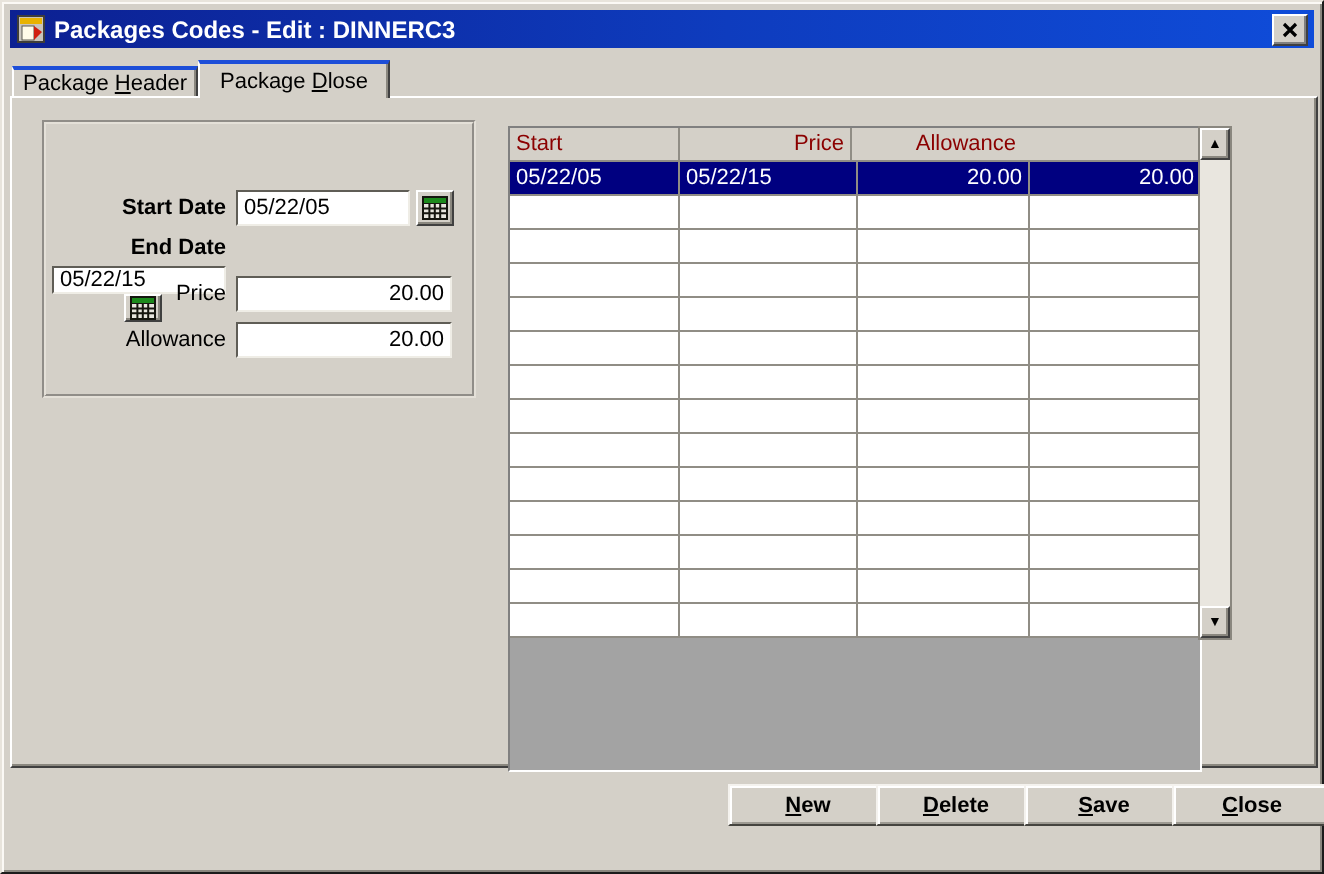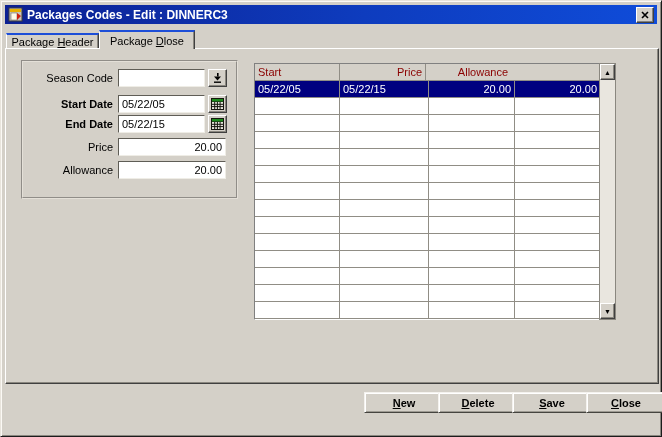--- a/index.html
+++ b/index.html
@@ -56,21 +56,21 @@
   .field.w-date{width:87px;}
   .field.w-num{width:108px;text-align:right;}
   .mini-btn{
     box-sizing:border-box;width:19px;height:18px;margin-left:3px;background:#d4d0c8;
     border:1px solid;border-color:#fff #404040 #404040 #fff;
     box-shadow:inset -1px -1px 0 #8a877f;
     display:flex;align-items:center;justify-content:center;padding:0;
   }
   
   .grid{
-    position:absolute;left:248px;top:14px;width:347px;height:257px;background:#a3a3a3;
+    position:absolute;left:248px;top:14px;width:347px;height:323px;background:#a3a3a3;
     box-sizing:border-box;border:1px solid;border-color:#808080 #fff #fff #808080;
   }
   .t-row{display:flex;height:17px;box-sizing:border-box;border-bottom:1px solid #908d85;background:#fff;}
   .t-head{background:#d4d0c8;}
   .t-cell{box-sizing:border-box;height:100%;line-height:16px;padding:0 3px;overflow:hidden;
           border-right:1px solid #908d85;white-space:nowrap;}
   .c0{width:85px;}.c1{width:89px;}.c2{width:86px;}.c3{width:85px;border-right:none;}
   .t-head .t-cell{color:#8b0000;}
   .num{text-align:right;}
   .sel{background:#000080;}
@@ -122,46 +122,35 @@
     <span><span>Package </span><span class="mn">H</span><span>eader</span></span>
   </div>
   <div class="tab tab-active">
     <span><span>Package </span><span class="mn">D</span><span>lose</span></span>
   </div>
 
   <div class="content-panel">
 
     <div class="group-box"></div>
 
-    <div class="form-row" style="left:15px;top:20px;">
-      <span class="form-label">Season Code</span>
-      <input class="field w-date" value="" style="">
-      <button class="mini-btn">
-        <svg width="9" height="10" viewBox="0 0 9 10">
-          <rect x="4" y="0" width="1.6" height="3.5" fill="#000"></rect>
-          <path d="M1 3.5 L8 3.5 L4.5 7.5 Z" fill="#000"></path>
-          <rect x="1" y="8.5" width="7" height="1.4" fill="#000"></rect>
-        </svg>
-      </button>
-    </div>
 
     <div class="form-row" style="left:15px;top:46px;">
       <span class="form-label bold">Start Date</span>
       <input class="field w-date" value="05/22/05" style="">
       <button class="mini-btn">
         <svg width="13" height="12" viewBox="0 0 13 12">
           <rect x="0" y="0" width="13" height="12" fill="#16160f"></rect>
           <rect x="1" y="1" width="11" height="2.5" fill="#1c8a1c"></rect>
           <rect x="1" y="4" width="11" height="7" fill="#e8e6de"></rect>
           <path d="M1 6.3 H12 M1 8.6 H12 M3.7 4 V11 M6.4 4 V11 M9.1 4 V11" stroke="#16160f" stroke-width="1"></path>
         </svg>
       </button>
     </div>
 
-    <div class="form-row" style="left:15px;top:66px;">
+    <div class="form-row" style="left:15px;top:66px;flex-direction:column;">
       <span class="form-label bold">End Date</span>
       <input class="field w-date" value="05/22/15" style="">
       <button class="mini-btn">
         <svg width="13" height="12" viewBox="0 0 13 12">
           <rect x="0" y="0" width="13" height="12" fill="#16160f"></rect>
           <rect x="1" y="1" width="11" height="2.5" fill="#1c8a1c"></rect>
           <rect x="1" y="4" width="11" height="7" fill="#e8e6de"></rect>
           <path d="M1 6.3 H12 M1 8.6 H12 M3.7 4 V11 M6.4 4 V11 M9.1 4 V11" stroke="#16160f" stroke-width="1"></path>
         </svg>
       </button>

